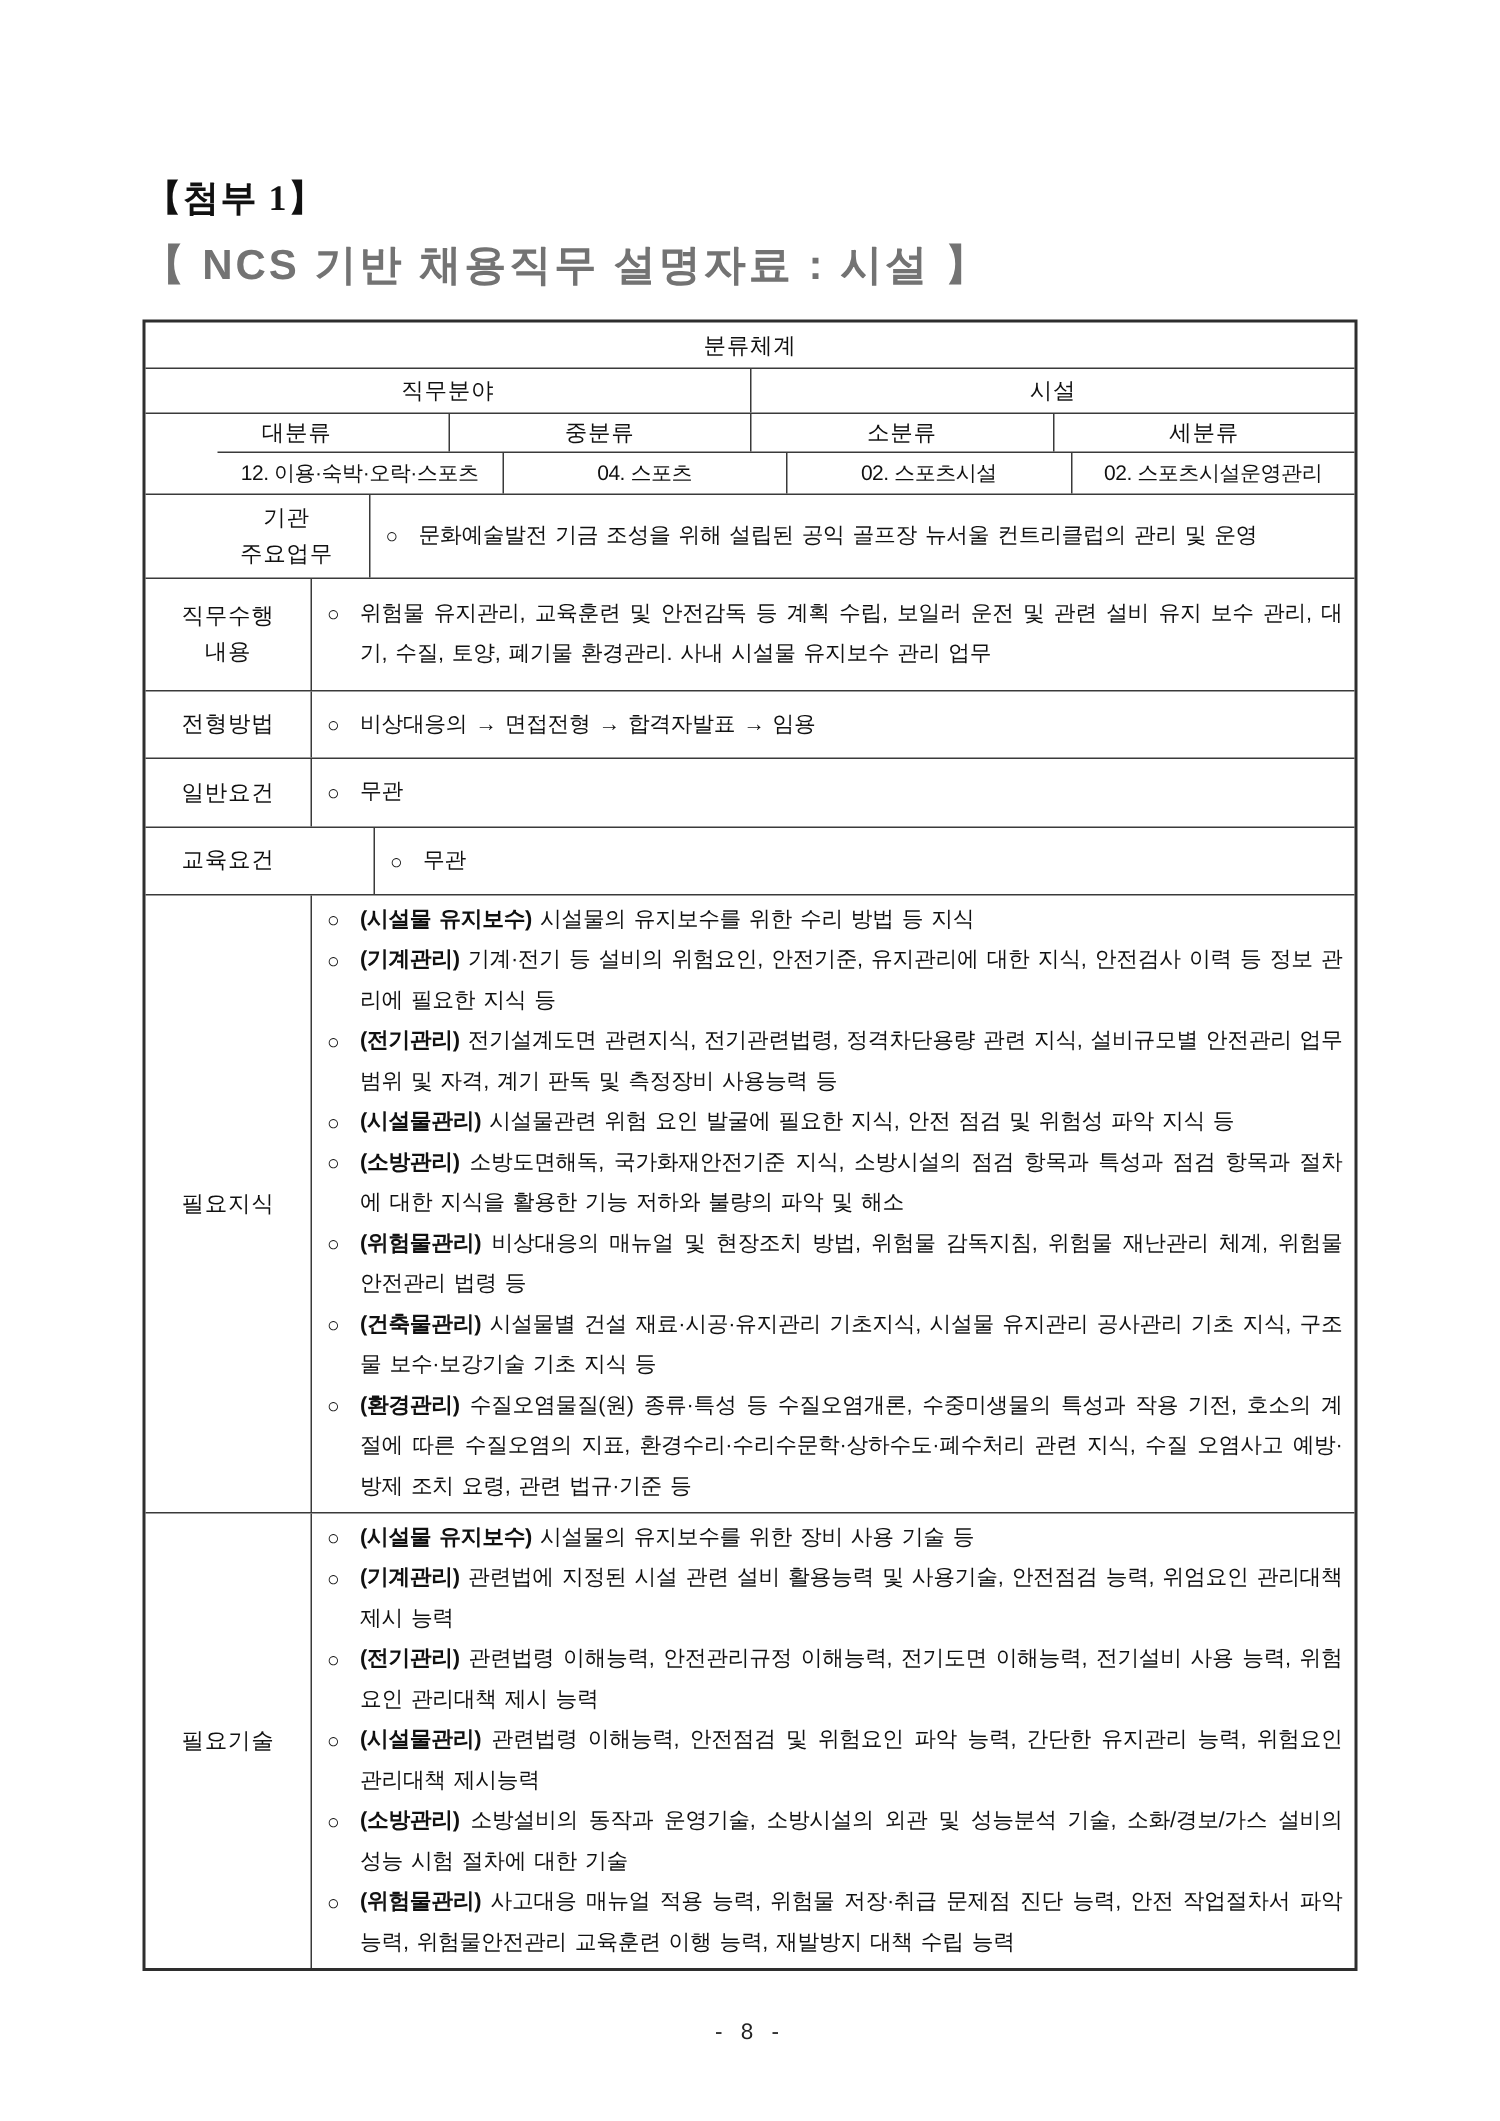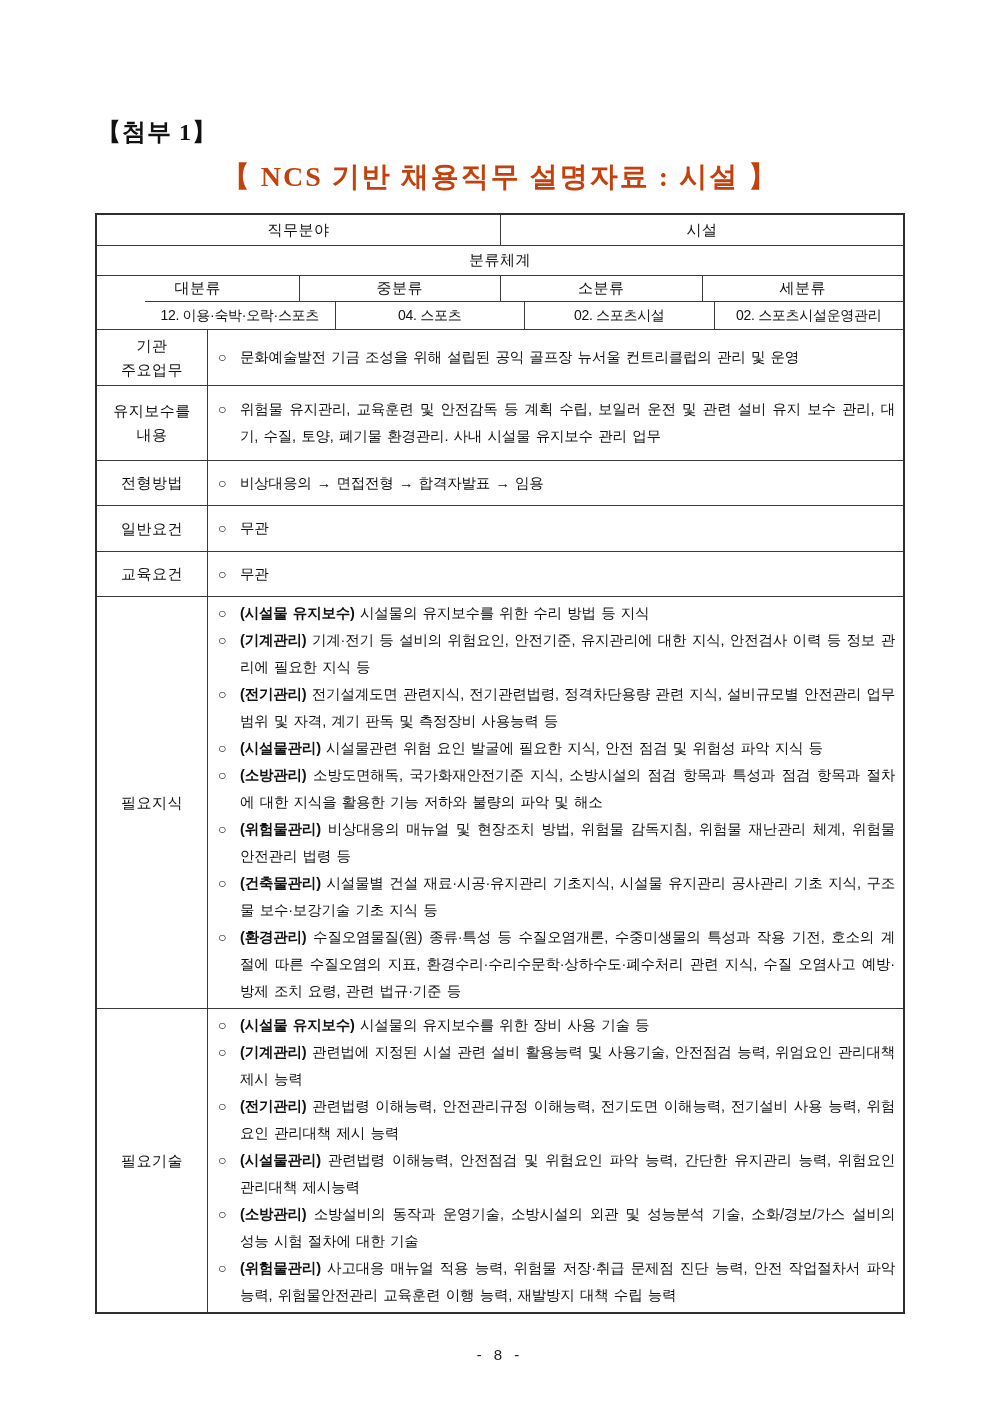--- a/index.html
+++ b/index.html
@@ -13,24 +13,24 @@
   .page { position: absolute; inset: 0; background: #fff; }
 
   .attach-label {
     position: absolute; left: 97px; top: 116px;
     font-family: "Liberation Serif", serif;
     font-size: 24px; font-weight: 600; letter-spacing: 1px;
     color: #111;
   }
   .doc-title {
     position: absolute; left: 95px; top: 158px; width: 810px;
-    text-align: center;
-    font-family: Liberation Serif, serif;
+    text-align: left;
+    font-family: Liberation Sans, sans-serif;
     font-size: 28px; font-weight: 700; letter-spacing: 2px;
-    color: #c2410c;
+    color: #737373;
   }
 
   .doc-table {
     position: absolute; left: 95px; top: 213px; width: 810px;
     border: 2px solid #2e2e2e;
     font-size: 14.5px;
   }
   .t-row { display: flex; border-top: 1px solid #3a3a3a; }
   .doc-table > .t-row:first-child,
   #head-rows > .t-row:first-child { border-top: none; }
@@ -56,50 +56,50 @@
     flex: 1 1 auto; min-width: 0;
     display: flex; flex-direction: column; justify-content: center;
     padding: 3px 8px 3px 8px;
   }
   .item { display: flex; align-items: flex-start; line-height: 27px; }
   .marker { flex: none; width: 24px; font-size: 14px; padding-left: 2px; }
   .itext { flex: 1 1 auto; min-width: 0; text-align: justify; letter-spacing: -0.2px; word-spacing: 1.5px; }
   .itext b.prefix { font-weight: 700; }
 
   
-  #label-rows .t-row:nth-child(1) { min-height: 56px; }
+  #label-rows .t-row:nth-child(1) { min-height: 56px; padding-left: 39px; }
   #label-rows .t-row:nth-child(2) { min-height: 75px; }
   #label-rows .t-row:nth-child(3) { min-height: 45px; }
   #label-rows .t-row:nth-child(4) { min-height: 46px; }
-  #label-rows .t-row:nth-child(5) { min-height: 45px; }
+  #label-rows .t-row:nth-child(5) { min-height: 45px; gap: 42px; }
   #label-rows .t-row:nth-child(6) { min-height: 409px; }
   #label-rows .t-row:nth-child(7) { min-height: 294px; }
 
   .page-number {
     position: absolute; left: 0; top: 1346px; width: 100%;
     text-align: center; font-size: 15px; letter-spacing: 4px; color: #222;
   }
 </style>
 </head>
 <body>
 
 <div class="page">
 
   <div class="attach-label">【첨부 1】</div>
 
   <div class="doc-title">【 NCS 기반 채용직무 설명자료 : 시설 】</div>
 
   <div class="doc-table">
     <div id="head-rows">
       <div class="t-row h30">
+        <div class="t-cell c-center head-cell" style="width:100%">분류체계</div>
+      </div>
+      <div class="t-row h30">
         <div class="t-cell w50 c-center head-cell">직무분야</div>
         <div class="t-cell w50 c-center head-cell">시설</div>
-      </div>
-      <div class="t-row h30">
-        <div class="t-cell c-center head-cell" style="width:100%">분류체계</div>
       </div>
       <div class="t-row h26">
         <div class="t-cell w25 c-center head-cell">대분류</div>
         <div class="t-cell w25 c-center head-cell">중분류</div>
         <div class="t-cell w25 c-center head-cell">소분류</div>
         <div class="t-cell w25 c-center head-cell">세분류</div>
       </div>
       <div class="t-row h28">
         <div class="t-cell w25 c-center value-cell">12. 이용·숙박·오락·스포츠</div>
         <div class="t-cell w25 c-center value-cell">04. 스포츠</div>
@@ -112,21 +112,21 @@
     <div class="t-cell label-cell">기관
 주요업무</div>
     <div class="t-cell content-cell">
             <div class="item">
               <span class="marker">○</span>
               <div class="itext">문화예술발전 기금 조성을 위해 설립된 공익 골프장 뉴서울 컨트리클럽의 관리 및 운영</div>
             </div>
           </div>
   </div>
         <div class="t-row">
-    <div class="t-cell label-cell">유지보수를
+    <div class="t-cell label-cell">직무수행
 내용</div>
     <div class="t-cell content-cell">
             <div class="item">
               <span class="marker">○</span>
               <div class="itext">위험물 유지관리, 교육훈련 및 안전감독 등 계획 수립, 보일러 운전 및 관련 설비 유지 보수 관리, 대기, 수질, 토양, 폐기물 환경관리. 사내 시설물 유지보수 관리 업무</div>
             </div>
           </div>
   </div>
         <div class="t-row">
     <div class="t-cell label-cell">전형방법</div>

